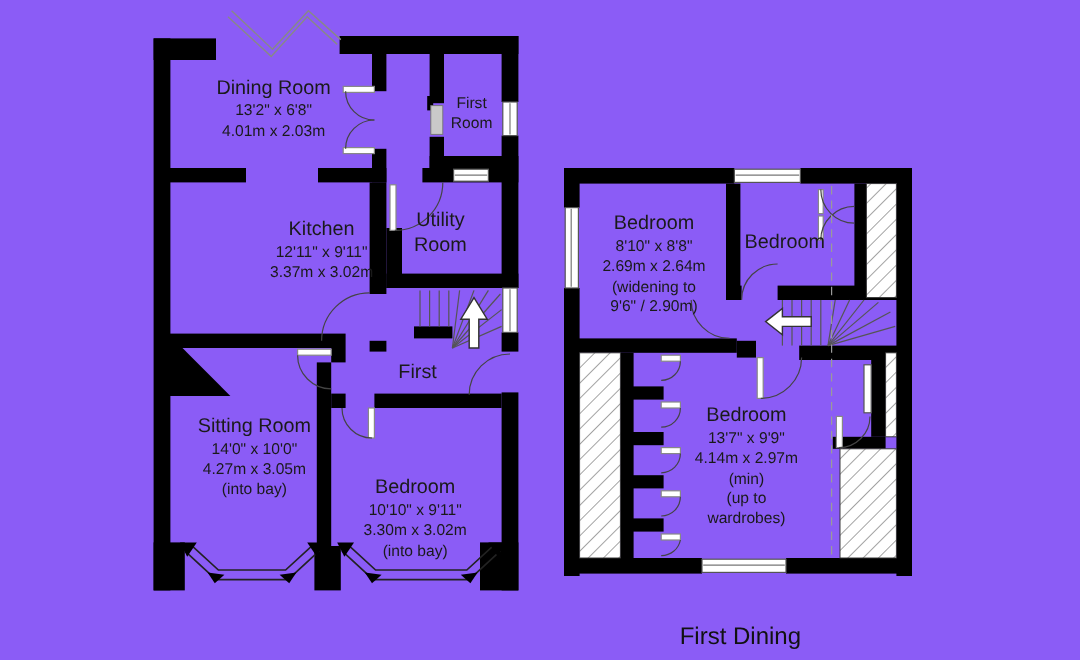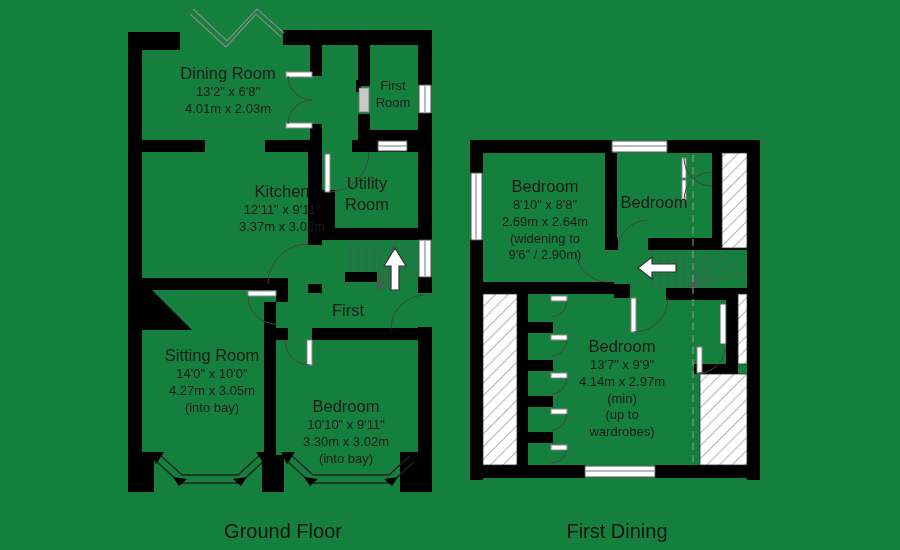--- a/index.html
+++ b/index.html
@@ -1,16 +1,16 @@
 <!DOCTYPE html>
 <html><head>
 <meta charset="utf-8">
 <style>
   html,body{margin:0;padding:0;background:#fff;}
-  .stage{position:relative;width:900px;height:550px;background:#15803d;overflow:hidden;
+  .stage{position:relative;width:900px;height:550px;background:#8b5cf6;overflow:hidden;
          font-family:"Liberation Sans",sans-serif;}
   .plan-svg{position:absolute;left:0;top:0;}
   .room-label{position:absolute;text-align:center;color:#1a1a1a;}
   .rn{font-size:16.5px;line-height:1.3;}
   .rd{font-size:13px;line-height:1.28;}
   .floor-title{position:absolute;text-align:center;color:#111;font-size:20px;}
   .wall{fill:#000;stroke:none;}
   .arc{fill:none;stroke:#444;stroke-width:1;}
   .leaf{fill:#fff;stroke:#888;stroke-width:1;}
   .win{fill:#fff;stroke:#555;stroke-width:1;}
@@ -274,21 +274,21 @@
   <div class="rn">Dining Room</div>
   <div class="rd">13'2" x 6'8"</div>
   <div class="rd">4.01m x 2.03m</div>
 </div>
 
 <div class="room-label" style="left:363px;top:78px;width:60px;">
   <div class="rd">First</div>
   <div class="rd">Room</div>
 </div>
 
-<div class="room-label" style="left:192px;top:181px;width:180px;">
+<div class="room-label" style="left:178px;top:181px;width:180px;">
   <div class="rn">Kitchen</div>
   <div class="rd">12'11" x 9'11"</div>
   <div class="rd">3.37m x 3.02m</div>
 </div>
 
 <div class="room-label" style="left:325px;top:173px;width:84px;">
   <div class="rn">Utility</div>
   <div class="rn">Room</div>
 </div>
 
@@ -324,16 +324,15 @@
 
 <div class="room-label" style="left:532px;top:336px;width:180px;">
   <div class="rn">Bedroom</div>
   <div class="rd">13'7" x 9'9"</div>
   <div class="rd">4.14m x 2.97m</div>
   <div class="rd">(min)</div>
   <div class="rd">(up to</div>
   <div class="rd">wardrobes)</div>
 </div>
 
-<div class="floor-title" style="left:183px;top:520px;width:200px;">Ground Floor</div>
 <div class="floor-title" style="left:517px;top:520px;width:200px;">First Dining</div>
 
 </div>
 
 </body></html>

